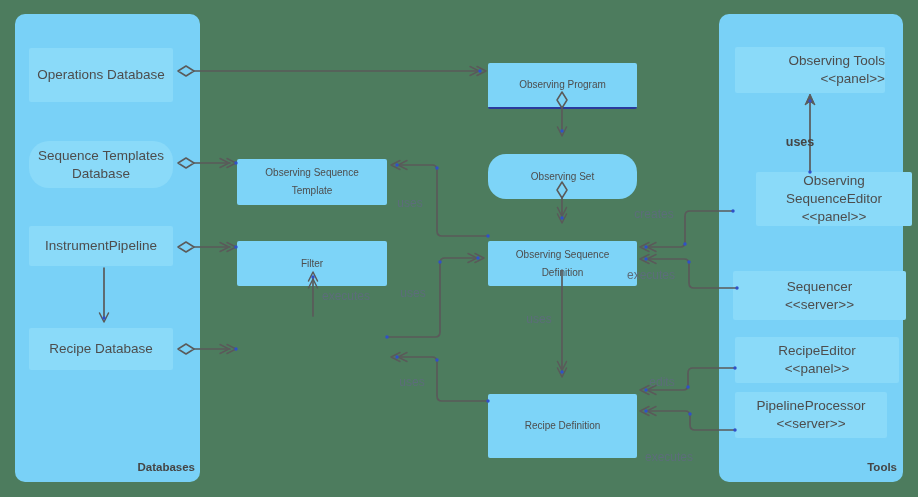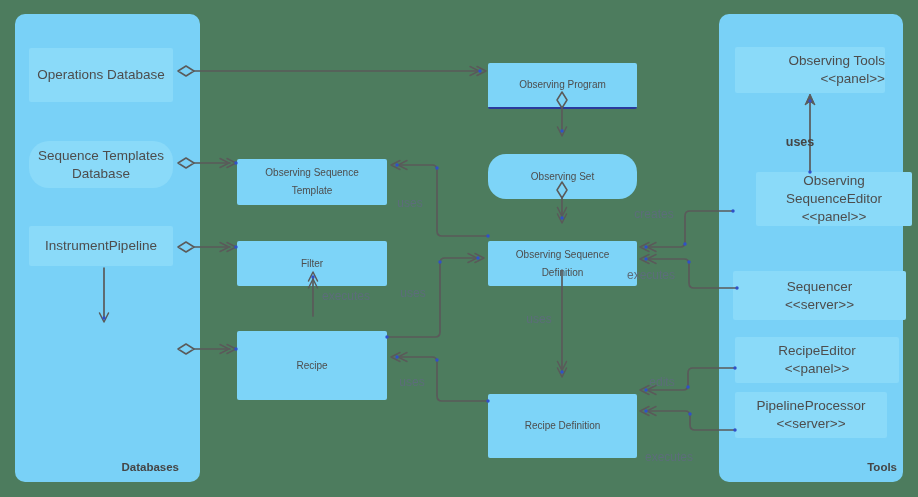--- a/index.html
+++ b/index.html
@@ -39,21 +39,24 @@
     <div class="inner-item" style="left:14px;top:34px;width:144px;height:54px;">
       <span class="label-span">Operations Database</span>
     </div>
     <div class="inner-item" style="left:14px;top:127px;width:144px;height:47px;border-radius:20px;">
       <span class="label-span">Sequence Templates
 Database</span>
     </div>
     <div class="inner-item" style="left:14px;top:212px;width:144px;height:40px;">
       <span class="label-span">InstrumentPipeline</span>
     </div>
-    <div class="panel-title" style="right:21px;bottom:9px;margin-left:8px;">Databases</div>
+    <div class="inner-item" style="left:14px;top:314px;width:144px;height:42px;">
+      <span class="label-span">Recipe Database</span>
+    </div>
+    <div class="panel-title" style="right:5px;bottom:9px;margin-left:8px;">Databases</div>
   </div>
 
   <div class="panel" style="left:719px;top:14px;width:184px;height:468px;">
     <div class="inner-item" style="left:16px;top:33px;width:150px;height:46px;text-align:right;">
       <span class="label-span">Observing Tools
 &lt;&lt;panel&gt;&gt;</span>
     </div>
     <div class="inner-item" style="left:14px;top:158px;width:156px;height:54px;margin-left:23px;">
       <span class="label-span">Observing
 SequenceEditor
@@ -73,23 +76,20 @@
     </div>
     <div class="panel-title" style="right:6px;bottom:9px;">Tools</div>
   </div>
 
   <div class="node" style="left:237px;top:143px;width:150px;height:46px;">
     <span class="label-span">Observing Sequence
 Template</span>
   </div>
   <div class="node" style="left:237px;top:225px;width:150px;height:45px;">
     <span class="label-span">Filter</span>
-  </div>
-  <div class="node" style="left:237px;top:315px;width:150px;height:69px;">
-    <span class="label-span">Recipe</span>
   </div>
   <div class="node navy-bottom" style="left:488px;top:47px;width:149px;height:44px;">
     <span class="label-span">Observing Program</span>
   </div>
   <div class="node" style="left:488px;top:138px;width:149px;height:45px;border-radius:18px;">
     <span class="label-span">Observing Set</span>
   </div>
   <div class="node" style="left:488px;top:225px;width:149px;height:45px;">
     <span class="label-span">Observing Sequence
 Definition</span>

